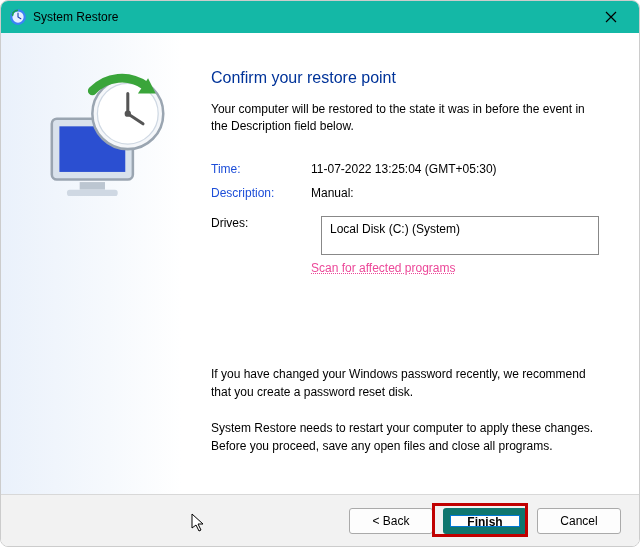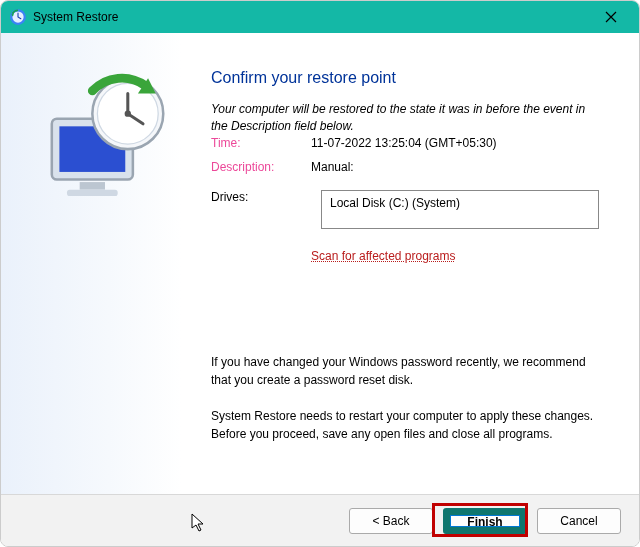--- a/index.html
+++ b/index.html
@@ -64,46 +64,46 @@
   .heading {
     font-size: 16px;
     color: #003399;
     margin: 0 0 14px 0;
     font-weight: normal;
   }
   .intro {
     font-size: 12px;
     color: #000;
     line-height: 1.45;
-    font-style: italic;
+    margin-bottom: 26px;
   }
   .row {
     display: flex;
     margin-bottom: 10px;
     font-size: 12px;
   }
-  .row .label { width: 100px; color: #ec4899; }
+  .row .label { width: 100px; color: #1d4ed8; }
   .row .value { flex: 1; color: #000; }
 
   .drives-row { display: flex; margin-bottom: 4px; font-size: 12px; gap: 10px; }
   .drives-row .label { width: 100px; }
   .drives-box {
     flex: 1;
     border: 1px solid #888;
     height: 39px;
     padding: 5px 8px;
     font-size: 12px;
     color: #000;
     background: #fff;
   }
   .scan-link {
     margin-left: 100px;
-    margin-top: 16px;
-    font-size: 12px;
-    color: #b91c1c;
+    margin-top: 2px;
+    font-size: 12px;
+    color: #ec4899;
     text-decoration: underline dotted;
     cursor: pointer;
     display: inline-block;
   }
   .notes {
     font-size: 12px;
     line-height: 1.5;
     margin-top: 90px;
   }
   .notes p { margin: 0 0 18px 0; }

